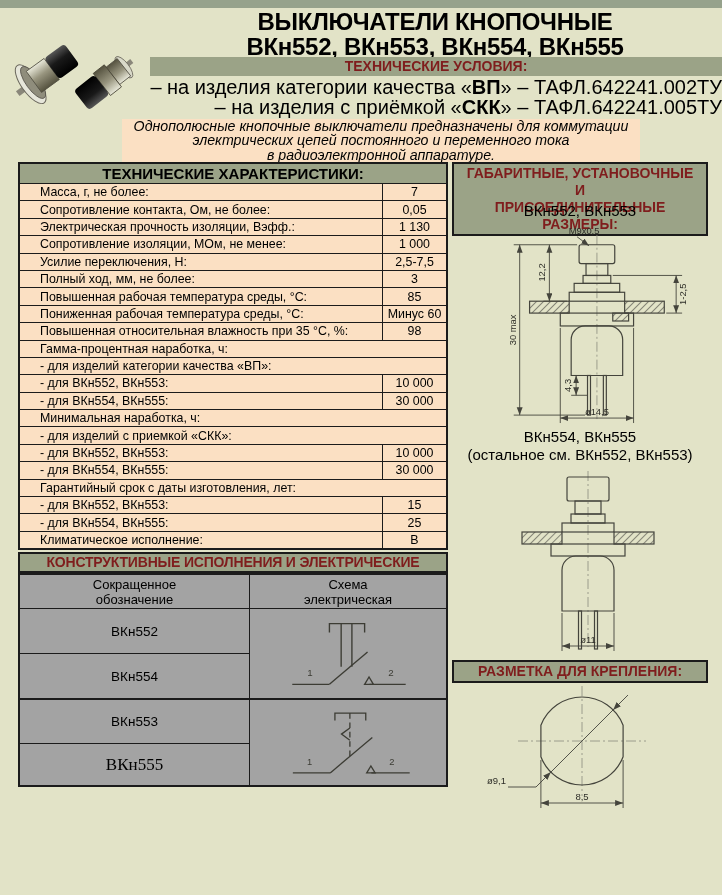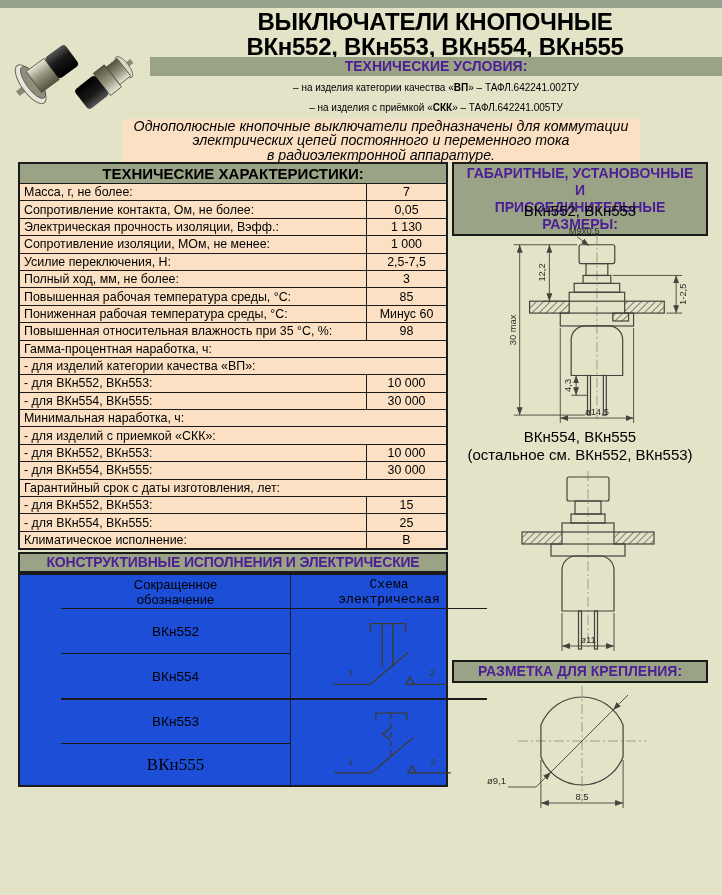--- a/index.html
+++ b/index.html
@@ -5,52 +5,52 @@
   html,body{margin:0;padding:0;}
   body{
     width:722px;height:895px;position:relative;overflow:hidden;
     background:#e2e3c7;color:#000;
     font-family:"Liberation Sans", sans-serif;
   }
   .abs{position:absolute;}
   .topbar{left:0;top:0;width:722px;height:8px;background:#96a28c;}
   .title-block{left:150px;right:2px;top:9px;text-align:center;}
   .title-line{font-size:24px;font-weight:bold;line-height:25px;letter-spacing:-0.3px;}
-  .band{background:#9ba387;font-weight:bold;text-align:center;color:#4c1d95;}
+  .band{background:#9ba387;font-weight:bold;text-align:center;color:#7f1d1d;}
   .tu-band{left:150px;width:572px;top:57px;height:19px;font-size:14px;line-height:19px;}
-  .tu-line{left:150px;width:572px;text-align:center;font-size:10px;line-height:19px;}
+  .tu-line{left:150px;width:572px;text-align:right;font-size:20px;line-height:19px;}
   .tu-line b{font-weight:bold;}
   .desc{
     left:122px;top:119px;width:518px;height:43px;background:#fbe0c3;
     font-style:italic;font-size:14.2px;line-height:14.3px;text-align:center;
     display:flex;flex-direction:column;justify-content:center;
   }
   
   .char-table{
     left:18px;top:162px;width:430px;border:2px solid #1b1b1b;background:#fbe0c3;
     box-sizing:border-box;
   }
   .char-head{height:19px;border-bottom:1px solid #1b1b1b;background:#9ba387;
     font-weight:bold;font-size:15px;line-height:19px;text-align:center;}
   .crow{display:flex;height:16.4px;align-items:stretch;font-size:12.4px;border-top:1px solid #1b1b1b;}
   .crow:first-child{border-top:none;}
-  .clabel{flex:0 0 342px;padding-left:4px;display:flex;align-items:center;}
+  .clabel{flex:0 0 342px;padding-left:20px;display:flex;align-items:center;}
   .crow.full .clabel{flex:1;}
   .cvalue{flex:1;border-left:1px solid #1b1b1b;display:flex;align-items:center;justify-content:center;}
   
   .constr-band{left:18px;top:552px;width:430px;height:21px;box-sizing:border-box;
     border:2px solid #1b1b1b;font-size:14px;line-height:16px;letter-spacing:-0.2px;}
   .ctable{
     left:18px;top:573px;width:430px;height:214px;box-sizing:border-box;
-    border:2px solid #1b1b1b;background:#1d4ed8;
-    display:grid;grid-template-columns:230px 1fr;grid-template-rows:34px 45px 46px 44px auto;padding-left:41px;
+    border:2px solid #1b1b1b;background:#a3a3a3;
+    display:grid;grid-template-columns:230px 1fr;grid-template-rows:34px 45px 46px 44px auto;
   }
   .ctable > div{display:flex;align-items:center;justify-content:center;flex-direction:column;}
   .cc-h1{grid-area:1/1/2/2;border-right:1px solid #1b1b1b;border-bottom:1px solid #1b1b1b;font-size:13px;line-height:15px;}
-  .cc-h2{grid-area:1/2/2/3;border-bottom:1px solid #1b1b1b;font-size:13px;line-height:15px;font-family:Liberation Mono, monospace;}
+  .cc-h2{grid-area:1/2/2/3;border-bottom:1px solid #1b1b1b;font-size:13px;line-height:15px;}
   .cc-552{grid-area:2/1/3/2;border-right:1px solid #1b1b1b;border-bottom:1px solid #1b1b1b;font-size:13.5px;}
   .cc-554{grid-area:3/1/4/2;border-right:1px solid #1b1b1b;border-bottom:2px solid #1b1b1b;font-size:13.5px;}
   .cc-553{grid-area:4/1/5/2;border-right:1px solid #1b1b1b;border-bottom:1px solid #1b1b1b;font-size:13.5px;}
   .cc-555{grid-area:5/1/6/2;border-right:1px solid #1b1b1b;font-size:17px;font-family:Liberation Serif, serif;}
   .cc-sch1{grid-area:2/2/4/3;border-bottom:2px solid #1b1b1b;}
   .cc-sch2{grid-area:4/2/6/3;}
   
   .dims-band{left:452px;top:162px;width:256px;box-sizing:border-box;border:2px solid #1b1b1b;
     font-size:14px;line-height:17px;padding:1px 11px;}
   .caption{left:452px;width:256px;text-align:center;font-size:15px;line-height:18px;}

